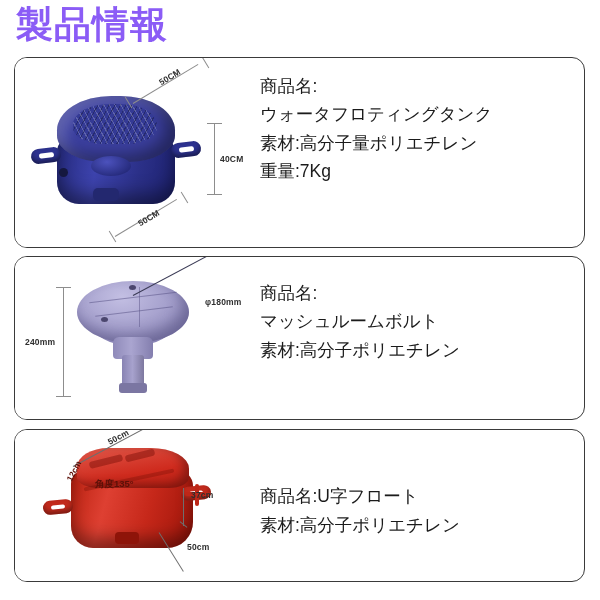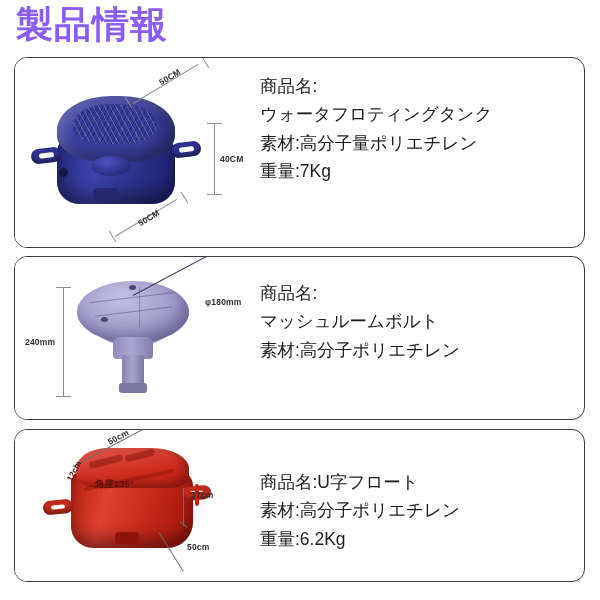--- a/index.html
+++ b/index.html
@@ -403,17 +403,16 @@
       <div class="tick" style="left:164px; top:94px; width:9px; height:1px; background:#6e6e6e; transform:rotate(38deg);"></div>
       <div class="dim" style="left:176px; top:60px;">37cm</div>
 
       <div class="dim-line" style="left:144px; top:102px; width:46px; height:1px; transform:rotate(58deg); transform-origin:left center; background:#6e6e6e;"></div>
       <div class="dim" style="left:172px; top:112px;">50cm</div>
     </div>
 
     <div class="card-text">
       <div class="line">商品名:U字フロート</div>
       <div class="line">素材:高分子ポリエチレン</div>
-      <div class="line">重量:6.2Kg</div>
     </div>
   </div>
 
 </div>
 
 </body></html>

